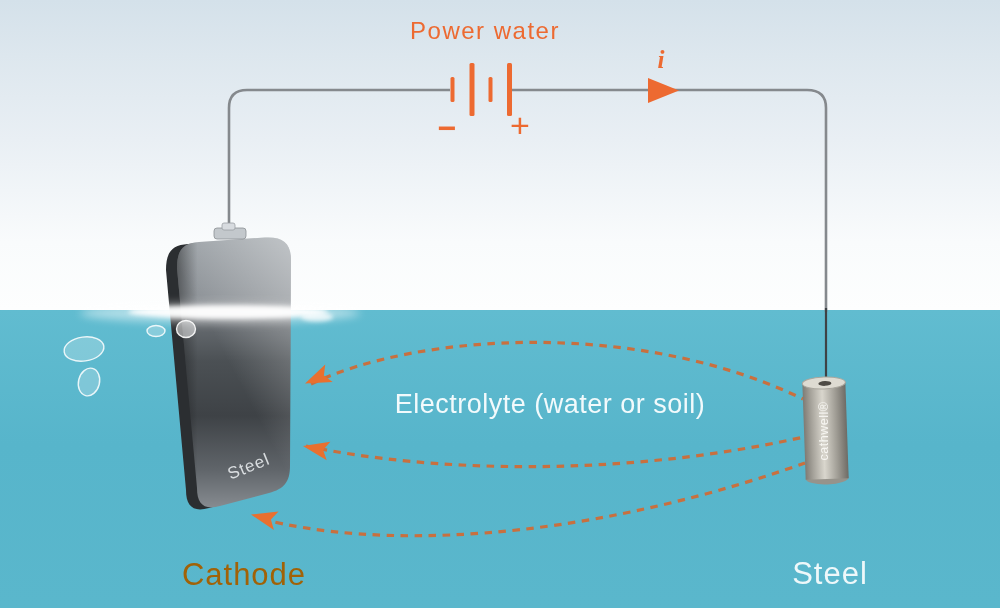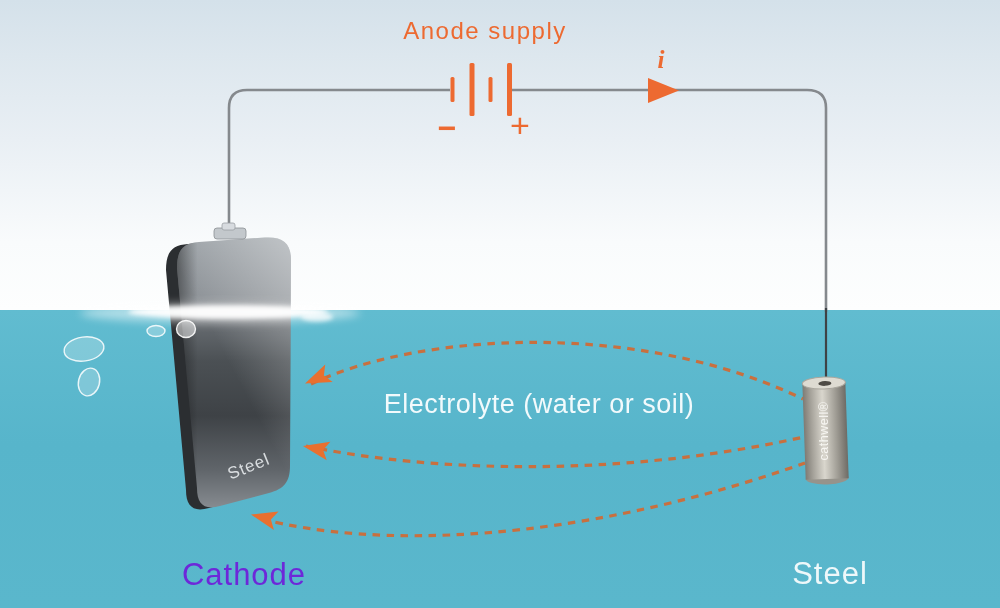--- a/index.html
+++ b/index.html
@@ -10,22 +10,22 @@
   .water{position:absolute;left:0;top:310px;width:1000px;height:298px;
        background:linear-gradient(180deg,#61bcd0 0%,#57b5cb 45%,#5ab7cc 100%);}
   svg.scene{position:absolute;left:0;top:0;z-index:2;}
   .lbl{position:absolute;z-index:3;white-space:nowrap;}
   .orange{color:#ed6a31;}
   .lbl-power{left:395px;top:17px;width:180px;text-align:center;font-size:24px;letter-spacing:1.5px;}
   .lbl-i{left:650px;top:46px;width:22px;text-align:center;font-size:25px;font-style:italic;font-weight:700;
          font-family:"Liberation Serif","DejaVu Serif",serif;}
   .lbl-minus{left:430px;top:110px;width:34px;text-align:center;font-size:32px;font-weight:600;}
   .lbl-plus{left:502px;top:106px;width:36px;text-align:center;font-size:34px;font-weight:500;}
-  .lbl-electrolyte{left:339px;top:389px;width:400px;text-align:center;font-size:27px;color:#f2fafc;letter-spacing:.5px;}
-  .lbl-cathode{left:144px;top:557px;width:200px;text-align:center;font-size:31px;color:#6d28d9;letter-spacing:1px;}
+  .lbl-electrolyte{left:350px;top:389px;width:400px;text-align:center;font-size:27px;color:#f2fafc;letter-spacing:.5px;}
+  .lbl-cathode{left:144px;top:557px;width:200px;text-align:center;font-size:31px;color:#a16207;letter-spacing:1px;}
   .lbl-anode{left:730px;top:556px;width:200px;text-align:center;font-size:31px;color:#eef8fa;letter-spacing:1px;}
   .lbl-steel{left:216px;top:457px;width:66px;text-align:center;font-size:17px;letter-spacing:1px;
              color:rgba(238,242,244,.85);transform:rotate(-22deg);}
   .lbl-cathwell{left:785px;top:423px;width:80px;height:16px;text-align:center;font-size:12.5px;
              color:#f7f6f2;letter-spacing:.5px;transform:rotate(-90deg);}
 </style>
 </head>
 <body>
 
 <div class="sky"></div>
@@ -118,21 +118,21 @@
   </g>
 
   <g transform="rotate(-2 825 430)">
     <ellipse cx="825.5" cy="478" rx="21.5" ry="6.5" fill="#96938b"></ellipse>
     <rect x="804" y="383" width="43" height="96" fill="url(#anodeG)"></rect>
     <ellipse cx="825.5" cy="383" rx="21.5" ry="6" fill="#dedbd2" stroke="#aaa79e" stroke-width="1"></ellipse>
     <ellipse cx="826.5" cy="383.5" rx="6.5" ry="2.4" fill="#4e4b45"></ellipse>
   </g>
 </svg>
 
-<div class="lbl lbl-power orange">Anode supply</div>
+<div class="lbl lbl-power orange">Power water</div>
 <div class="lbl lbl-i orange">i</div>
 <div class="lbl lbl-minus orange">−</div>
 <div class="lbl lbl-plus orange">+</div>
 <div class="lbl lbl-electrolyte">Electrolyte (water or soil)</div>
 <div class="lbl lbl-cathode">Cathode</div>
 <div class="lbl lbl-anode">Steel</div>
 <div class="lbl lbl-steel">Steel</div>
 <div class="lbl lbl-cathwell">cathwell®</div>
 
 </body></html>

